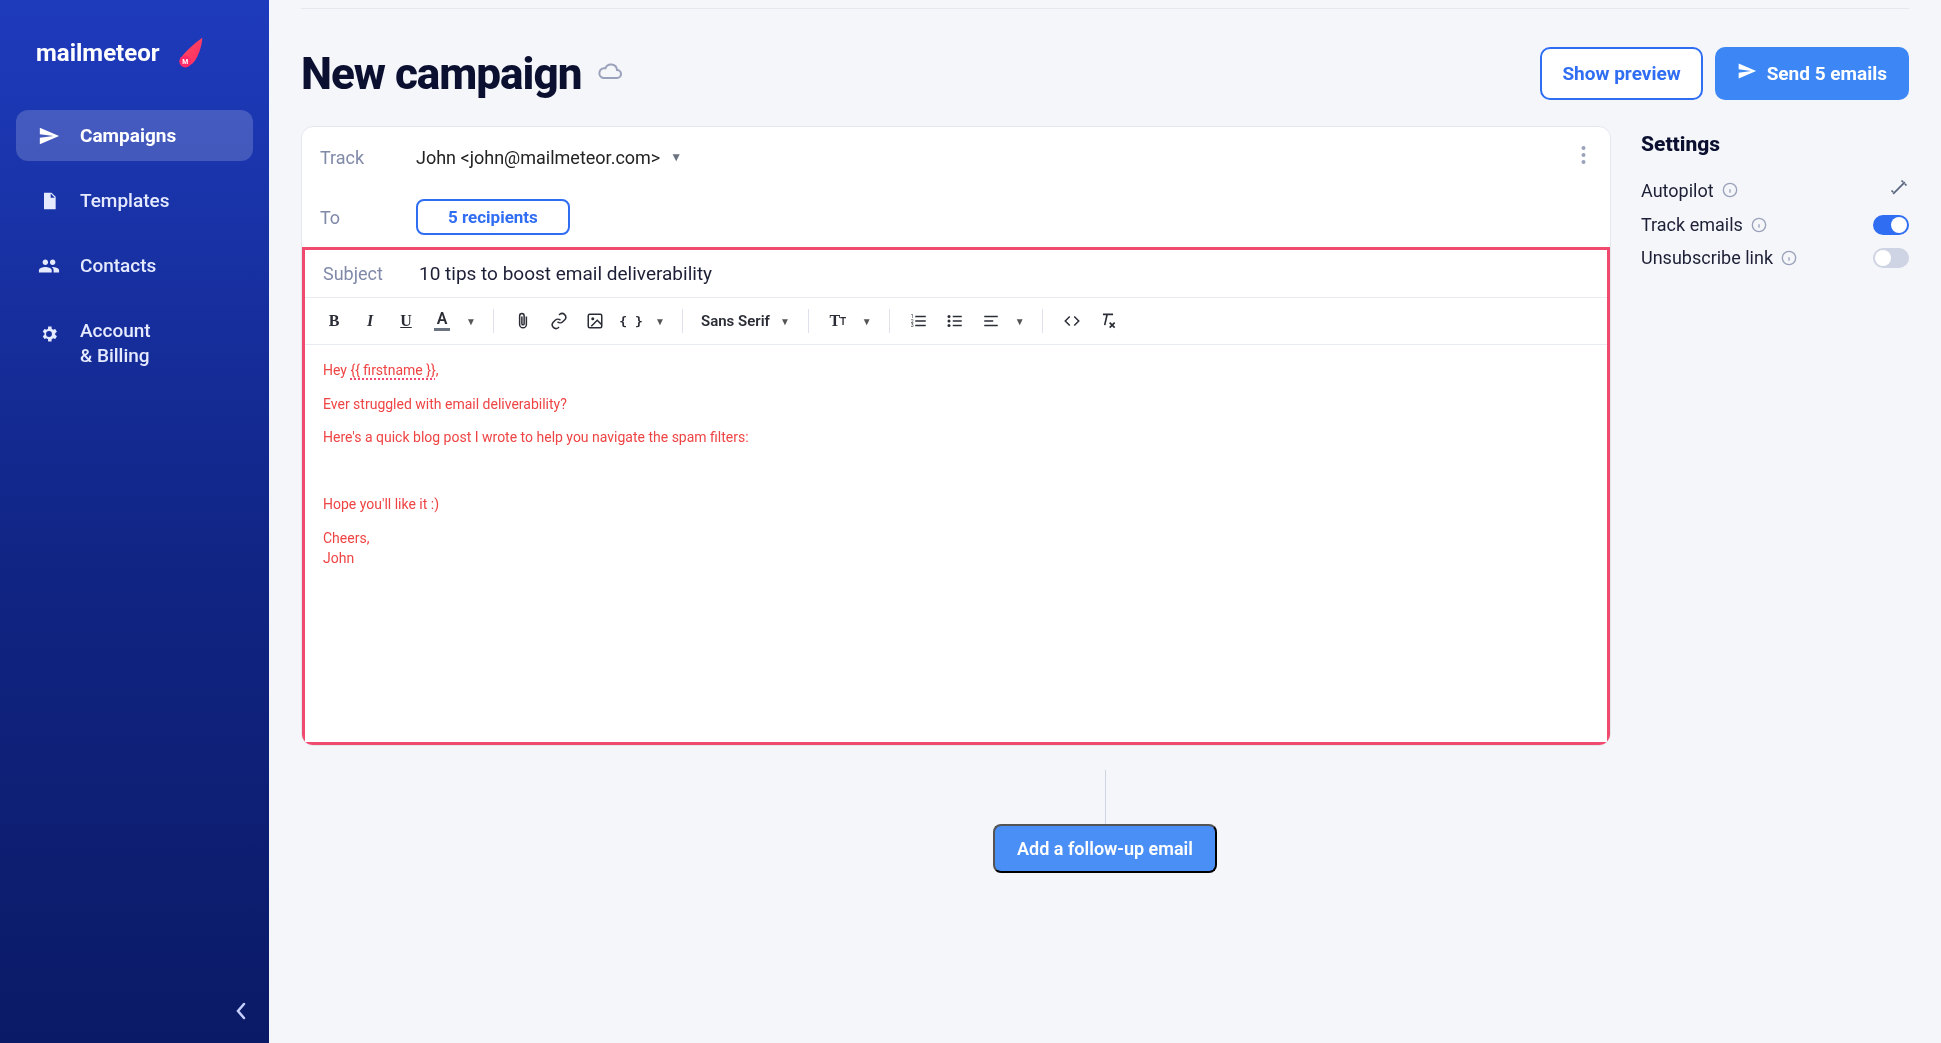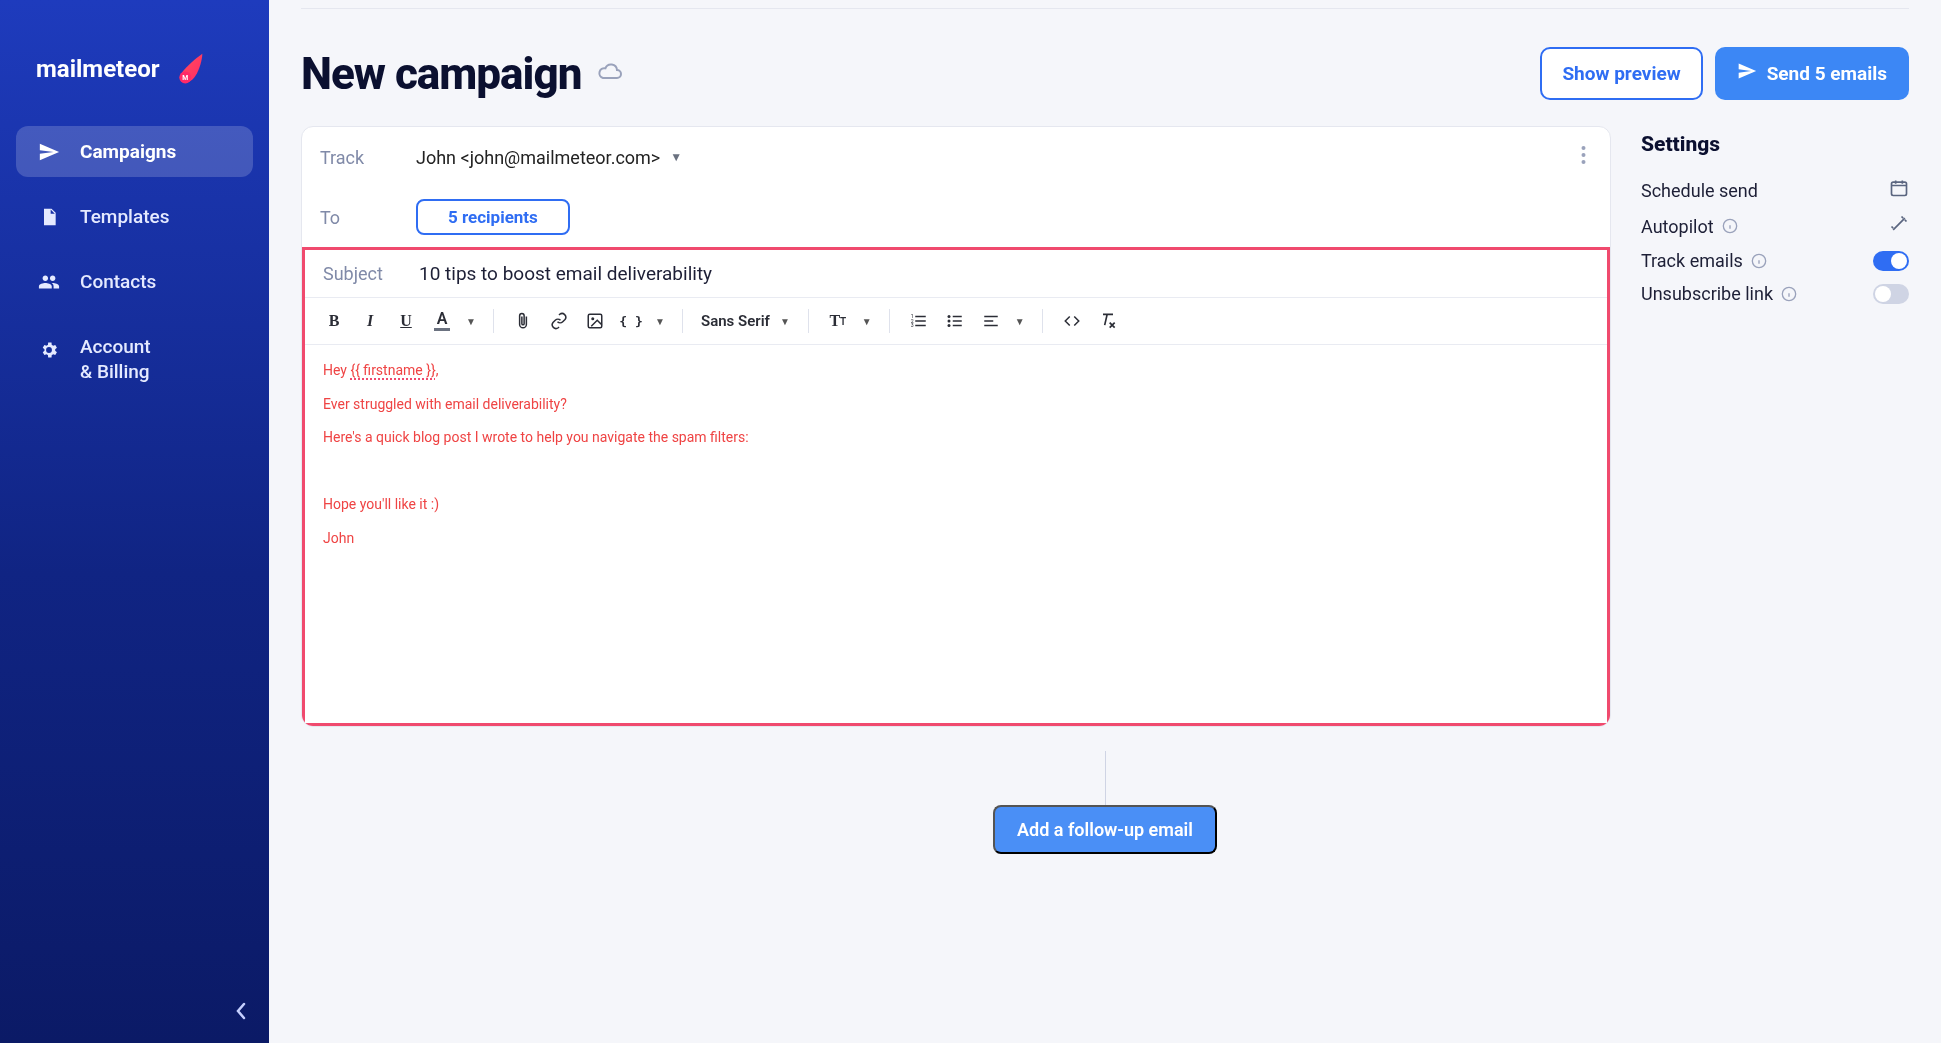--- a/index.html
+++ b/index.html
@@ -3,21 +3,21 @@
 <meta charset="utf-8">
 <style>
 * { margin:0; padding:0; box-sizing:border-box; font-family: -apple-system, BlinkMacSystemFont, "Segoe UI", Roboto, Arial, sans-serif; }
 html,body { height:100%; }
 body { display:flex; background:#f5f6fa; }
 
 
 .sidebar {
   width:269px; min-width:269px; height:100vh;
   background: linear-gradient(180deg,#1e3bbd 0%,#102483 55%,#0b1a66 100%);
-  color:#fff; display:flex; flex-direction:column; padding:40px 16px; position:relative;
+  color:#fff; display:flex; flex-direction:column; padding:24px 16px; position:relative;
 }
 .logo { display:flex; align-items:center; gap:10px; margin:12px 0 40px 20px; }
 .logo-word { font-size:24px; font-weight:700; letter-spacing:0; color:#fff; }
 .logo-icon { width:34px; height:34px; }
 .nav-item {
   display:flex; align-items:center; gap:20px; padding:14px 22px; border-radius:12px;
   font-size:19px; font-weight:500; color:#e5eaff; cursor:pointer; margin-bottom:14px;
 }
 .nav-item.active { background:rgba(255,255,255,0.18); color:#fff; font-weight:700; }
 .nav-item .ic { width:22px; height:22px; display:flex; align-items:center; justify-content:center; }
@@ -276,36 +276,28 @@
               </svg>
             </span>
         </div>
 
         <div class="editor-body">
           <p><span>Hey </span><span class="mergefield">{{ firstname }}</span><span>,</span></p>
           <p>Ever struggled with email deliverability?</p>
           <p>Here's a quick blog post I wrote to help you navigate the spam filters:</p>
           <p>&nbsp;</p>
           <p>Hope you'll like it :)</p>
+          <p style="margin-bottom:0;">Cheers,</p>
           <p>John</p>
         </div>
       </div>
     </div>
 
     <aside class="settings">
       <h3>Settings</h3>
-      <div class="setting-row">
-        <span class="left">
-            <span>Schedule send</span>
-          </span>
-        <span class="action-ic"><svg width="20" height="20" viewBox="0 0 24 24">
-              <rect x="3" y="5" width="18" height="16" rx="2" fill="none" stroke="#5a657f" stroke-width="2"></rect>
-              <path d="M3 9h18M8 3v4M16 3v4" stroke="#5a657f" stroke-width="2"></path>
-            </svg></span>
-      </div>
       <div class="setting-row">
         <span class="left">
             <span>Autopilot</span>
           <span class="info-ic">
               <svg width="16" height="16" viewBox="0 0 24 24">
                 <circle cx="12" cy="12" r="10" fill="none" stroke="#9aa2bb" stroke-width="2"></circle>
                 <path d="M12 8v.01M12 11v5" stroke="#9aa2bb" stroke-width="2"></path>
               </svg>
             </span>
         </span>

